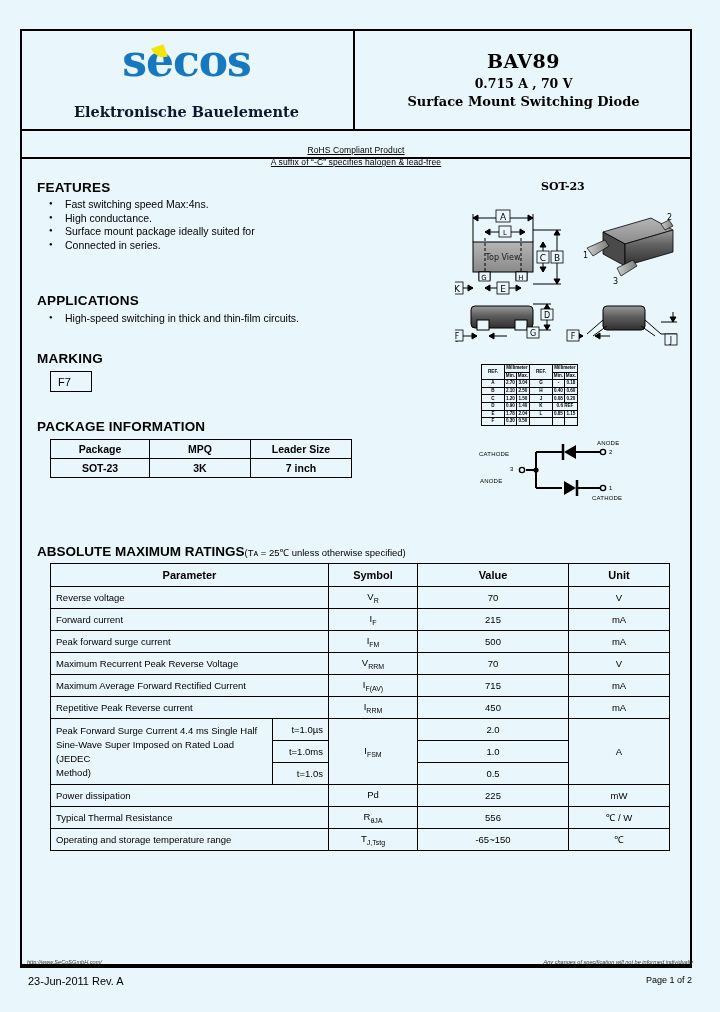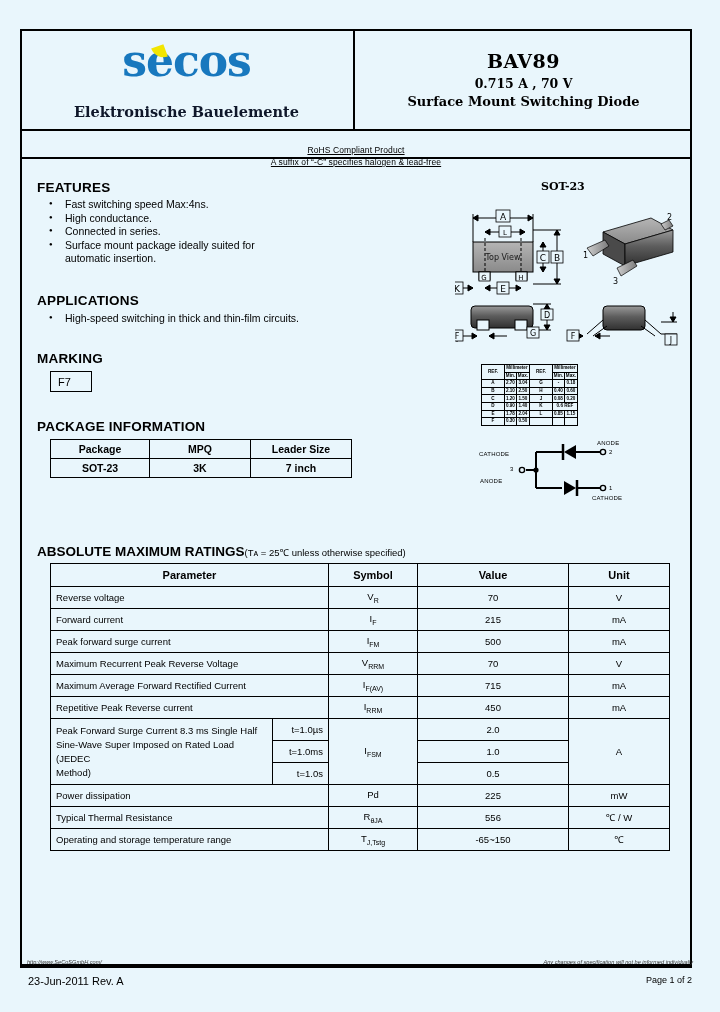--- a/index.html
+++ b/index.html
@@ -311,23 +311,22 @@
 
 <div class="rohs-band">
   <div class="rohs-line">RoHS Compliant Product</div>
   <div class="rohs-line">A suffix of “-C” specifies halogen &amp; lead-free</div>
 </div>
 
 <div class="sec-head" style="left:37px; top:180px;">FEATURES</div>
 <ul class="bullet-list" style="left:37px; top:198px; width:300px;">
   <li>Fast switching speed Max:4ns.</li>
   <li>High conductance.</li>
+  <li>Surface mount package ideally suited for</li>
   <li>Connected in series.</li>
-  <li>Surface mount package ideally suited for</li>
-  <li class="cont">automatic insertion.</li>
 </ul>
 
 <div class="sec-head" style="left:37px; top:293px;">APPLICATIONS</div>
 <ul class="bullet-list" style="left:37px; top:312px; width:330px;">
   <li>High-speed switching in thick and thin-film circuits.</li>
 </ul>
 
 <div class="sec-head" style="left:37px; top:351px;">MARKING</div>
 <div class="marking-box">F7</div>
 
@@ -629,21 +628,21 @@
     </tr>
     <tr>
       <td class="param" colspan="2">Repetitive Peak Reverse current</td>
       <td class="ctr"><span>I</span><sub>RRM</sub></td>
       <td class="ctr">450</td>
       <td class="ctr">mA</td>
     </tr>
 
     <tr>
       <td class="param surge-param" rowspan="3">
-        <span>Peak Forward Surge Current 8.3 ms Single Half</span><br>
+        <span>Peak Forward Surge Current 4.4 ms Single Half</span><br>
         <span>Sine-Wave Super Imposed on Rated Load (JEDEC</span><br>
         <span>Method)</span>
       </td>
       <td class="col-t">t=1.0µs</td>
       <td class="ctr" rowspan="3"><span>I</span><sub>FSM</sub></td>
       <td class="ctr">2.0</td>
       <td class="ctr" rowspan="3">A</td>
     </tr>
     <tr>
       <td class="col-t">t=1.0ms</td>

